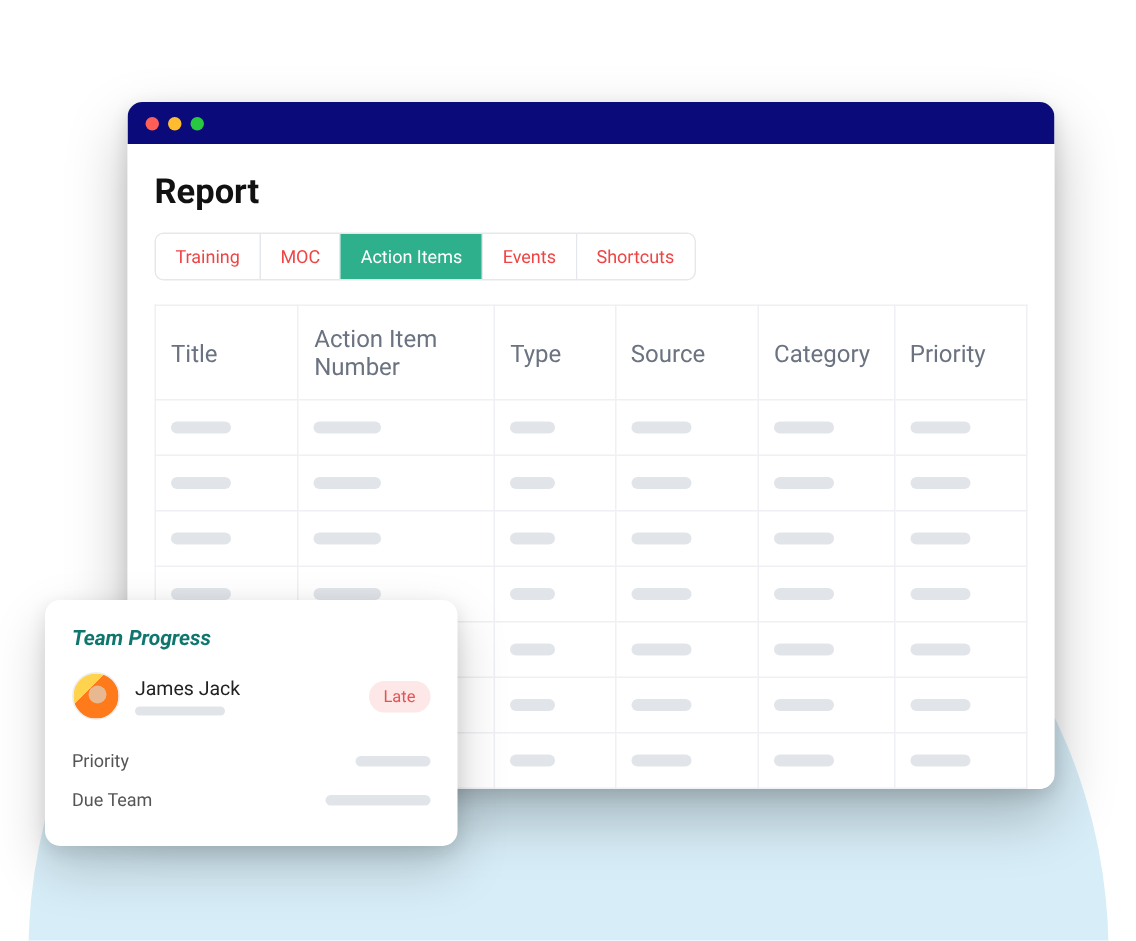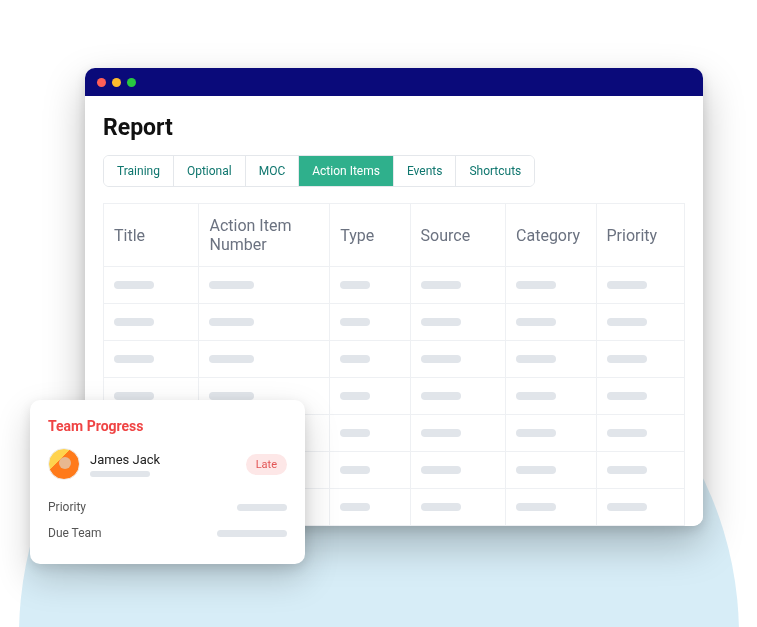--- a/index.html
+++ b/index.html
@@ -67,21 +67,21 @@
       display: flex;
       border: 1px solid #e4e7eb;
       border-radius: 6px;
       overflow: hidden;
       width: fit-content;
       margin-bottom: 16px;
     }
     .tab {
       padding: 8px 13px;
       font-size: 12px;
-      color: #0f766e;
+      color: #ef4444;
       background: #fff;
       border-right: 1px solid #e4e7eb;
       cursor: pointer;
     }
     .tab:last-child { border-right: none; }
     .tab.active {
       background: #2fb08c;
       color: #fff;
     }
     .table {
@@ -118,22 +118,23 @@
       width: 275px;
       background: #fff;
       border-radius: 10px;
       box-shadow: 0 15px 35px rgba(0,0,0,0.18), 0 4px 12px rgba(0,0,0,0.1);
       padding: 18px;
       z-index: 3;
     }
     .card-title {
       font-size: 14px;
       font-weight: 700;
-      color: #ef4444;
+      color: #0f766e;
       margin-bottom: 14px;
+      font-style: italic;
     }
     .member-row {
       display: flex;
       align-items: center;
       gap: 10px;
       margin-bottom: 14px;
       justify-content: flex-end;
     }
     .avatar {
       width: 32px;
@@ -199,21 +200,20 @@
   <div class="titlebar">
     <span class="dot dot-red"></span>
     <span class="dot dot-yellow"></span>
     <span class="dot dot-green"></span>
   </div>
   <div class="window-body">
     <h1 class="page-title">Report</h1>
 
     <div class="tabs">
       <div class="tab">Training</div>
-      <div class="tab">Optional</div>
       <div class="tab">MOC</div>
       <div class="tab active">Action Items</div>
       <div class="tab">Events</div>
       <div class="tab">Shortcuts</div>
     </div>
 
     <table class="table">
       <thead>
         <tr>
           <th style="width:95px">Title</th>

